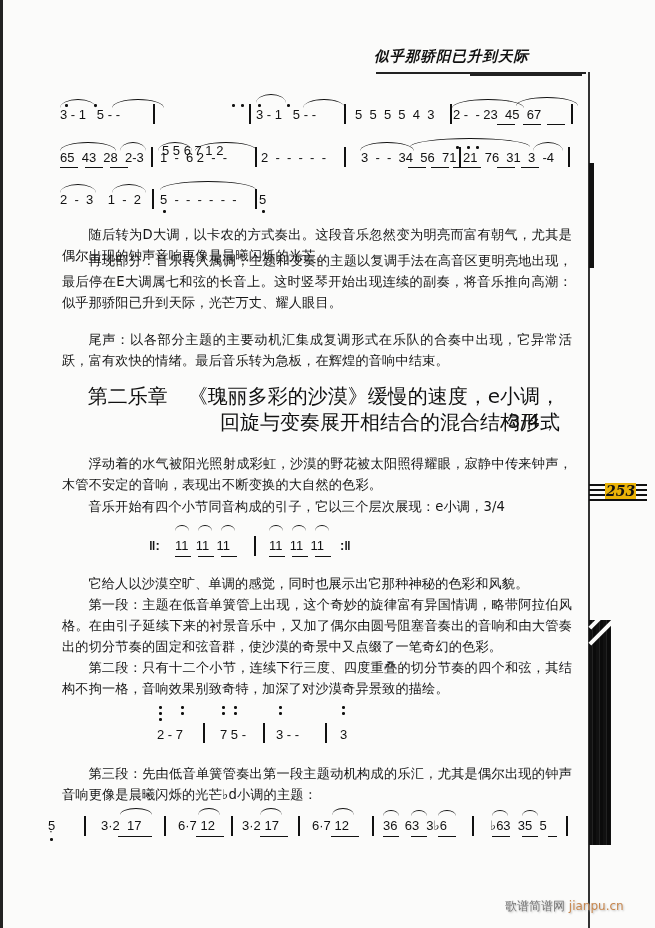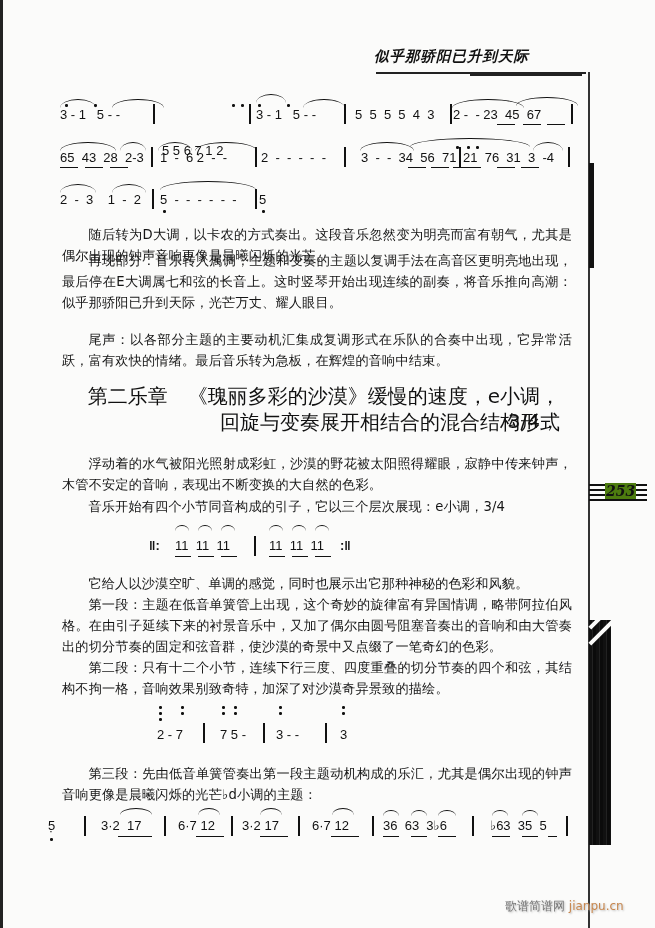--- a/index.html
+++ b/index.html
@@ -21,21 +21,21 @@
   .edge-bar-top { position: absolute; left: 589px; top: 163px; width: 5px; height: 105px; background: #111; }
   .edge-bar-bottom { position: absolute; left: 589px; top: 620px; width: 22px; height: 225px;
     background: repeating-linear-gradient(90deg,#111 0 3px,#222 3px 4px,#0b0b0b 4px 7px); }
   .edge-slash1, .edge-slash2 { position: absolute; height: 4px; background: #fbfbfa; width: 40px; transform: rotate(-45deg); left: 584px; }
   .edge-slash1 { top: 612px; }
   .edge-slash2 { top: 628px; }
   .pagenum-tab { position: absolute; left: 589px; top: 482px; width: 60px; height: 22px; }
   .pagenum-tab .lines { position: absolute; left: 0; top: 2px; width: 58px; height: 18px;
     background: repeating-linear-gradient(180deg,#111 0 2px, transparent 2px 5px); }
   .pagenum-tab .num { position: absolute; left: 16px; top: 1px; font-size: 14px; font-style: italic; font-weight: bold;
-    background: #4d7c0f; padding: 0 1px; font-family: "DejaVu Serif", serif; }
+    background: #eab308; padding: 0 1px; font-family: "DejaVu Serif", serif; }
 
   .score { position: absolute; font-family: "Liberation Sans", "DejaVu Sans", sans-serif; font-size: 13px; white-space: pre; color: #111; }
   .score-line { position: absolute; white-space: pre; }
   .barline { position: absolute; width: 1.5px; background: #111; }
   .slur { position: absolute; border-top: 1.6px solid #111; border-radius: 50% 50% 0 0 / 100% 100% 0 0; height: 8px; }
   .ul { position: absolute; height: 1.4px; background: #111; }
   .dot { position: absolute; width: 2.5px; height: 2.5px; border-radius: 50%; background: #111; }
 
   .para { position: absolute; left: 62px; width: 510px; font-size: 13.2px; line-height: 21px; text-indent: 2em;
     font-family: "DejaVu Sans", sans-serif; color: #151515; text-align: justify; letter-spacing: 0.15px; }

